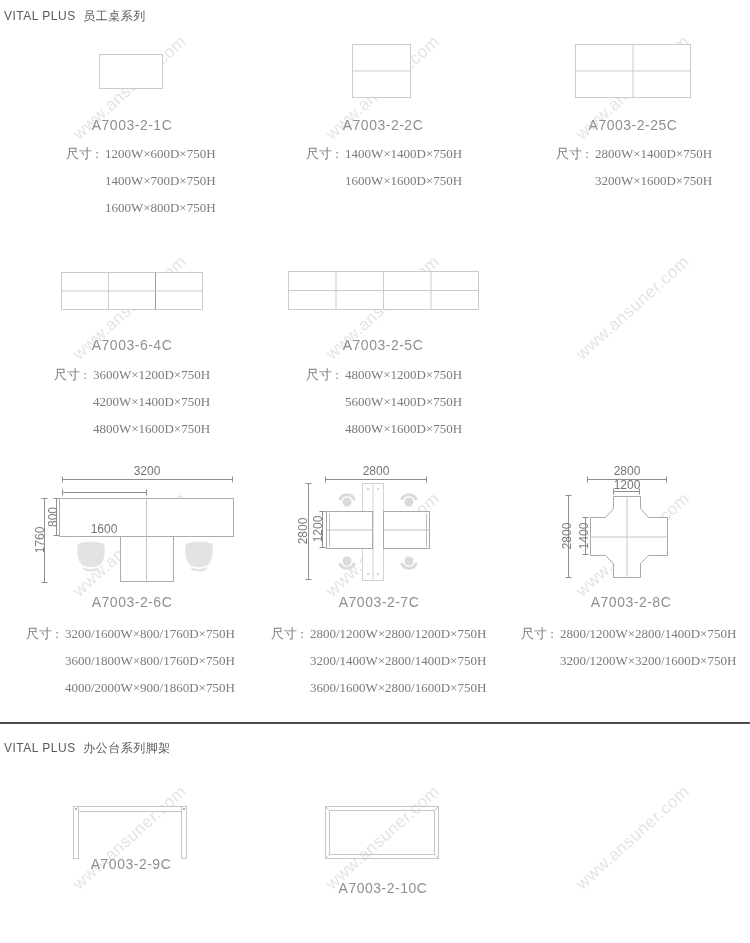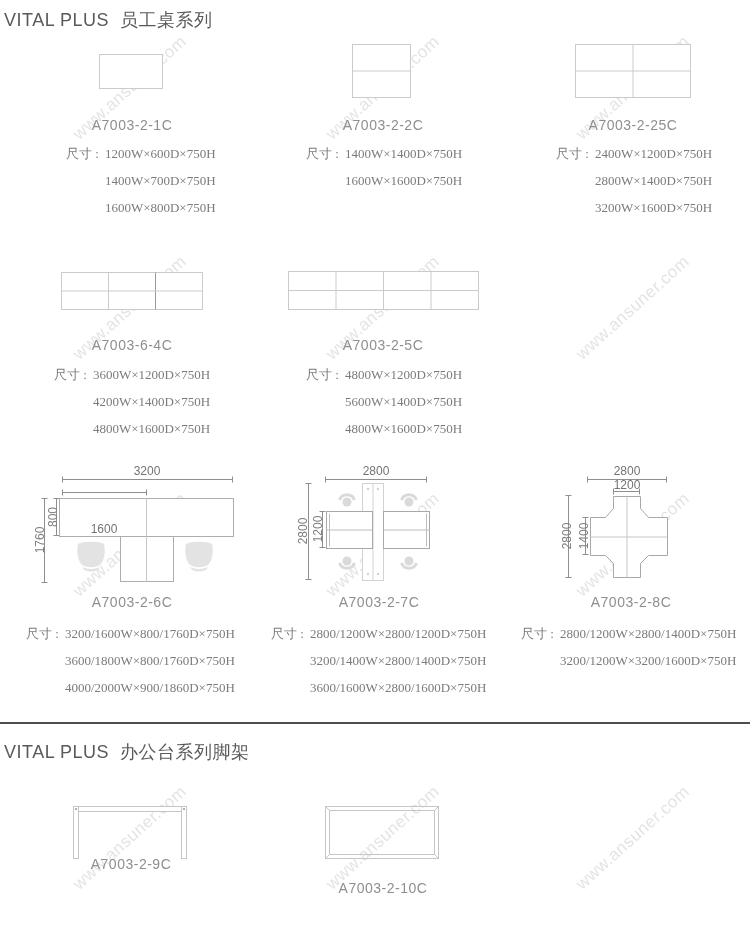--- a/index.html
+++ b/index.html
@@ -5,21 +5,21 @@
   html,body{margin:0;padding:0;background:#ffffff;}
   #page{
     position:relative;
     width:750px;height:943px;
     background:#ffffff;
     font-family:"Liberation Sans","DejaVu Sans",sans-serif;
     overflow:hidden;
   }
   .abs{position:absolute;}
   .section-title{
-    font-size:18px;color:#595959;letter-spacing:0.5px;white-space:pre;
+    font-size:12px;color:#595959;letter-spacing:0.5px;white-space:pre;
   }
   .product-label{
     font-size:14px;color:#8f8f8f;letter-spacing:0.5px;
     width:140px;text-align:center;
   }
   .size-block{
     display:grid;grid-template-columns:max-content max-content;column-gap:6px;
     font-size:13px;line-height:27px;color:#7b7b7b;white-space:nowrap;font-family:Liberation Serif, serif;
   }
   .size-prefix{grid-column:1;grid-row:1;}
@@ -229,21 +229,20 @@
   <div class="abs size-block" style="left:306px;top:140px;">
     <div class="size-prefix">尺寸 :</div>
     <div class="size-values">
       <div>1400W×1400D×750H</div>
       <div>1600W×1600D×750H</div>
     </div>
   </div>
   <div class="abs size-block" style="left:556px;top:140px;">
     <div class="size-prefix">尺寸 :</div>
     <div class="size-values">
-      <div>2400W×1200D×750H</div>
       <div>2800W×1400D×750H</div>
       <div>3200W×1600D×750H</div>
     </div>
   </div>
 
   <div class="abs product-label" style="left:62px;top:337px;">A7003-6-4C</div>
   <div class="abs product-label" style="left:313px;top:337px;">A7003-2-5C</div>
 
   <div class="abs size-block" style="left:54px;top:361px;">
     <div class="size-prefix">尺寸 :</div>

